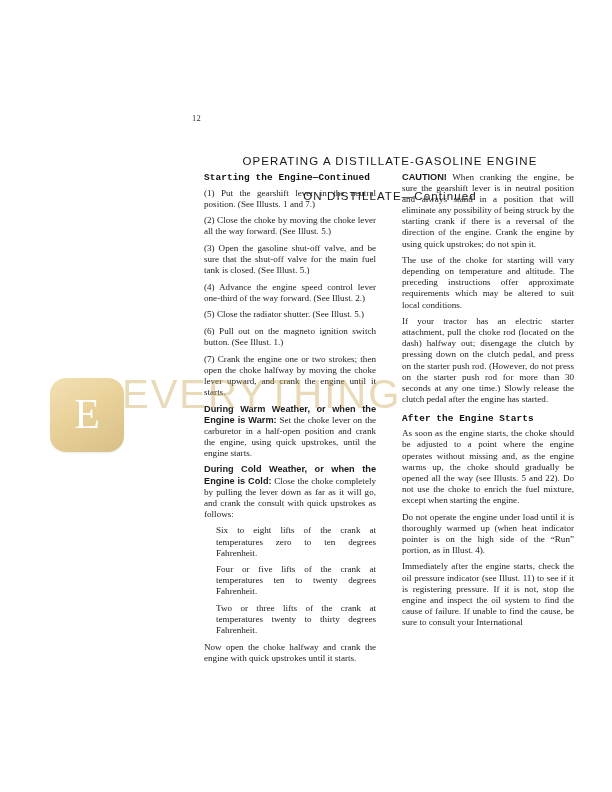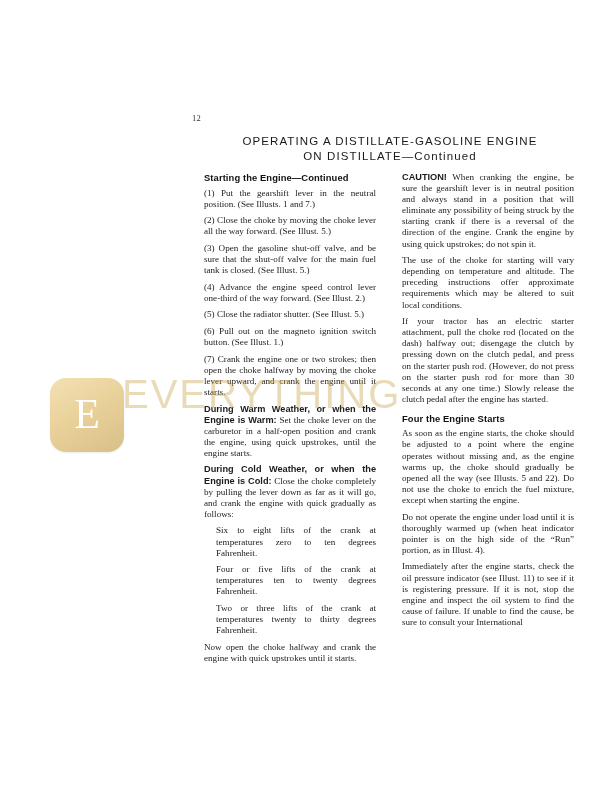--- a/index.html
+++ b/index.html
@@ -38,20 +38,21 @@
     width: 372px;
     text-align: center;
   }
   .title-line {
     font-family: "Liberation Sans", sans-serif;
     font-size: 11.5px;
     letter-spacing: 1.1px;
     color: #1a1a1a;
     line-height: 15px;
     font-weight: 400;
+    margin-top: 20px;
   }
   .columns {
     position: absolute;
     left: 204px;
     top: 172px;
     width: 374px;
     height: 560px;
   }
   .col {
     position: absolute;
@@ -64,21 +65,21 @@
   p.para {
     margin: 0 0 5.5px 0;
     font-size: 9.1px;
     line-height: 11.1px;
     text-align: justify;
     text-justify: inter-word;
     font-family: "Liberation Serif", serif;
     color: #1b1b1b;
   }
   .subhead {
-    font-family: Liberation Sans, sans-serif;
+    font-family: Liberation Mono, monospace;
     font-size: 9.4px;
     font-weight: 700;
     color: #111;
     margin: 8px 0 4px 0;
     line-height: 11.5px;
     letter-spacing: 0.1px;
   }
   .subhead.first { margin-top: 0; }
   .run-in-bold {
     font-family: "Liberation Sans", sans-serif;
@@ -158,39 +159,39 @@
       <p class="para">(1) Put the gearshift lever in the neutral position. (See Illusts. 1 and 7.)</p>
       <p class="para">(2) Close the choke by moving the choke lever all the way forward. (See Illust. 5.)</p>
       <p class="para">(3) Open the gasoline shut-off valve, and be sure that the shut-off valve for the main fuel tank is closed. (See Illust. 5.)</p>
       <p class="para">(4) Advance the engine speed control lever one-third of the way forward. (See Illust. 2.)</p>
       <p class="para">(5) Close the radiator shutter. (See Illust. 5.)</p>
       <p class="para">(6) Pull out on the magneto ignition switch button. (See Illust. 1.)</p>
       <p class="para">(7) Crank the engine one or two strokes; then open the choke halfway by moving the choke lever upward, and crank the engine until it starts.</p>
 
       <p class="para"><span class="run-in-bold">During Warm Weather, or when the Engine is Warm:</span><span> Set the choke lever on the carburetor in a half-open position and crank the engine, using quick upstrokes, until the engine starts.</span></p>
 
-      <p class="para"><span class="run-in-bold">During Cold Weather, or when the Engine is Cold:</span> <span>Close the choke completely by pulling the lever down as far as it will go, and crank the engine with quick gradually as follows:</span></p>
+      <p class="para"><span class="run-in-bold">During Cold Weather, or when the Engine is Cold:</span> <span>Close the choke completely by pulling the lever down as far as it will go, and crank the consult with quick upstrokes as follows:</span></p>
 
       <p class="indent-item">Six to eight lifts of the crank at temperatures zero to ten degrees Fahrenheit.</p>
       <p class="indent-item">Four or five lifts of the crank at temperatures ten to twenty degrees Fahrenheit.</p>
       <p class="indent-item">Two or three lifts of the crank at temperatures twenty to thirty degrees Fahrenheit.</p>
 
       <p class="para">Now open the choke halfway and crank the engine with quick upstrokes until it starts.</p>
     </div>
 
     <div class="col col-right">
 
       <p class="para"><span class="run-in-bold">CAUTION!</span><span> When cranking the engine, be sure the gearshift lever is in neutral position and always stand in a position that will eliminate any possibility of being struck by the starting crank if there is a reversal of the direction of the engine. Crank the engine by using quick upstrokes; do not spin it.</span></p>
 
       <p class="para">The use of the choke for starting will vary depending on temperature and altitude. The preceding instructions offer approximate requirements which may be altered to suit local conditions.</p>
 
 
       <p class="para">If your tractor has an electric starter attachment, pull the choke rod (located on the dash) halfway out; disengage the clutch by pressing down on the clutch pedal, and press on the starter push rod. (However, do not press on the starter push rod for more than 30 seconds at any one time.) Slowly release the clutch pedal after the engine has started.</p>
 
-      <div class="subhead">Four the Engine Starts</div>
+      <div class="subhead">After the Engine Starts</div>
 
       <p class="para">As soon as the engine starts, the choke should be adjusted to a point where the engine operates without missing and, as the engine warms up, the choke should gradually be opened all the way (see Illusts. 5 and 22). Do not use the choke to enrich the fuel mixture, except when starting the engine.</p>
       <p class="para">Do not operate the engine under load until it is thoroughly warmed up (when heat indicator pointer is on the high side of the “Run” portion, as in Illust. 4).</p>
       <p class="para">Immediately after the engine starts, check the oil pressure indicator (see Illust. 11) to see if it is registering pressure. If it is not, stop the engine and inspect the oil system to find the cause of failure. If unable to find the cause, be sure to consult your International</p>
     </div>
   </div>
 
   <div class="watermark">
     <div class="wm-badge">
       <span>E</span>

